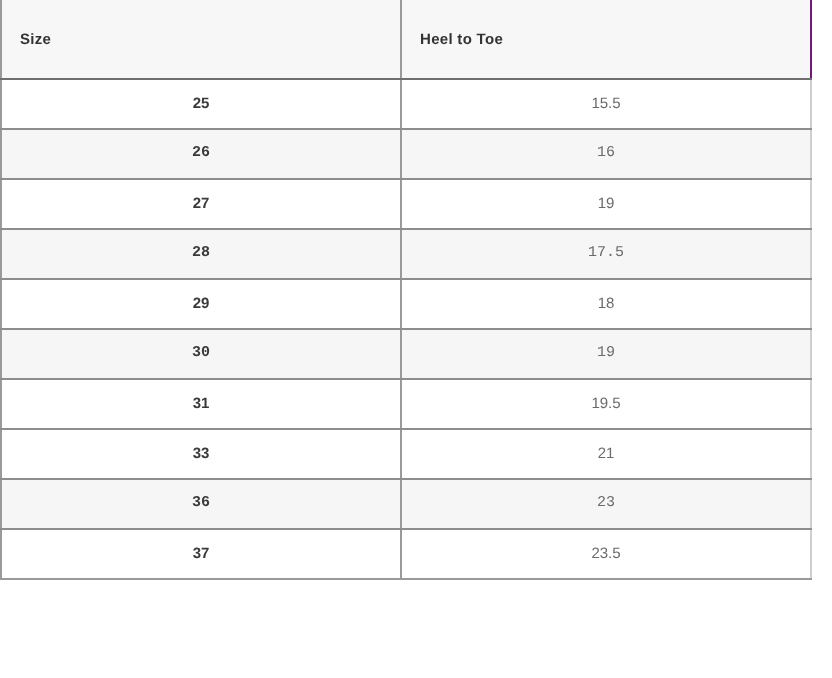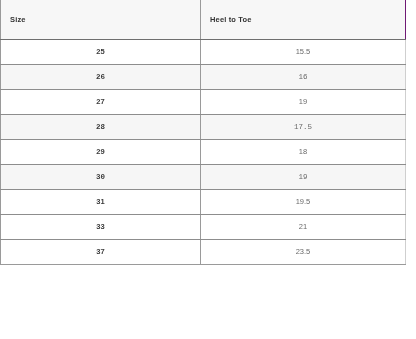--- a/index.html
+++ b/index.html
@@ -128,19 +128,23 @@
           <td class="cell-heel">19</td>
         </tr>
         <tr class="row-odd">
           <td class="cell-size">31</td>
           <td class="cell-heel">19.5</td>
         </tr>
         <tr class="row-odd">
           <td class="cell-size">33</td>
           <td class="cell-heel">21</td>
         </tr>
+        <tr class="row-even">
+          <td class="cell-size">36</td>
+          <td class="cell-heel">23</td>
+        </tr>
         <tr class="row-odd">
           <td class="cell-size">37</td>
           <td class="cell-heel">23.5</td>
         </tr>
       </tbody>
   </table>
 </div>
 
 </body></html>

